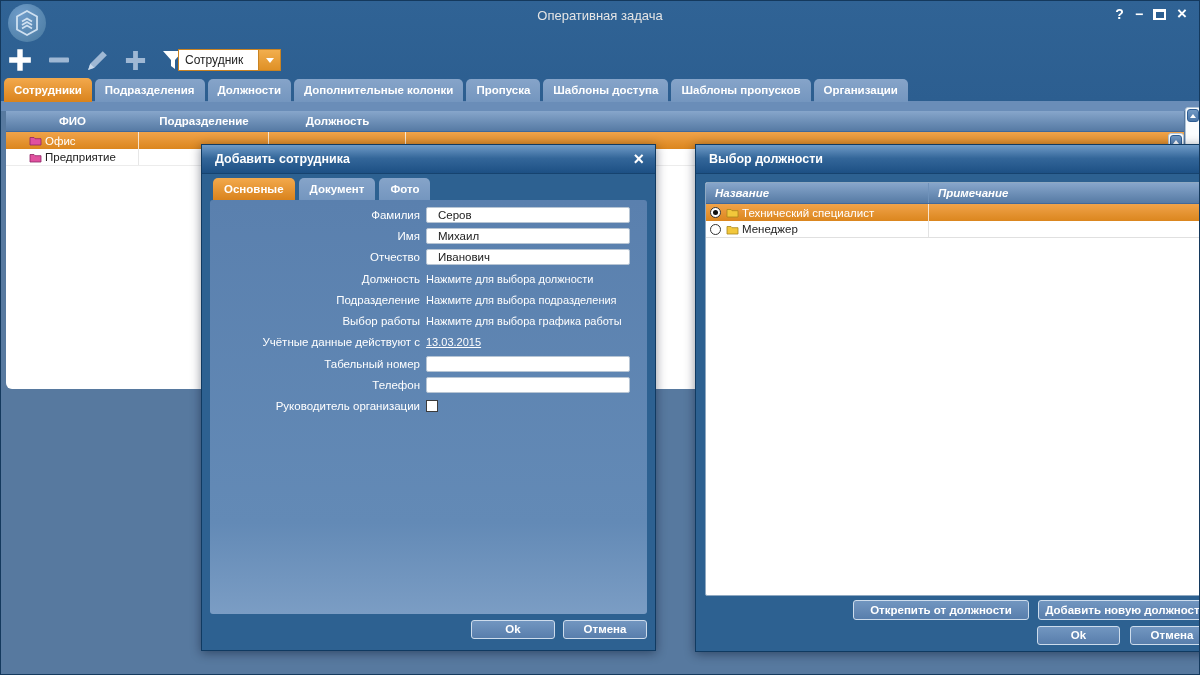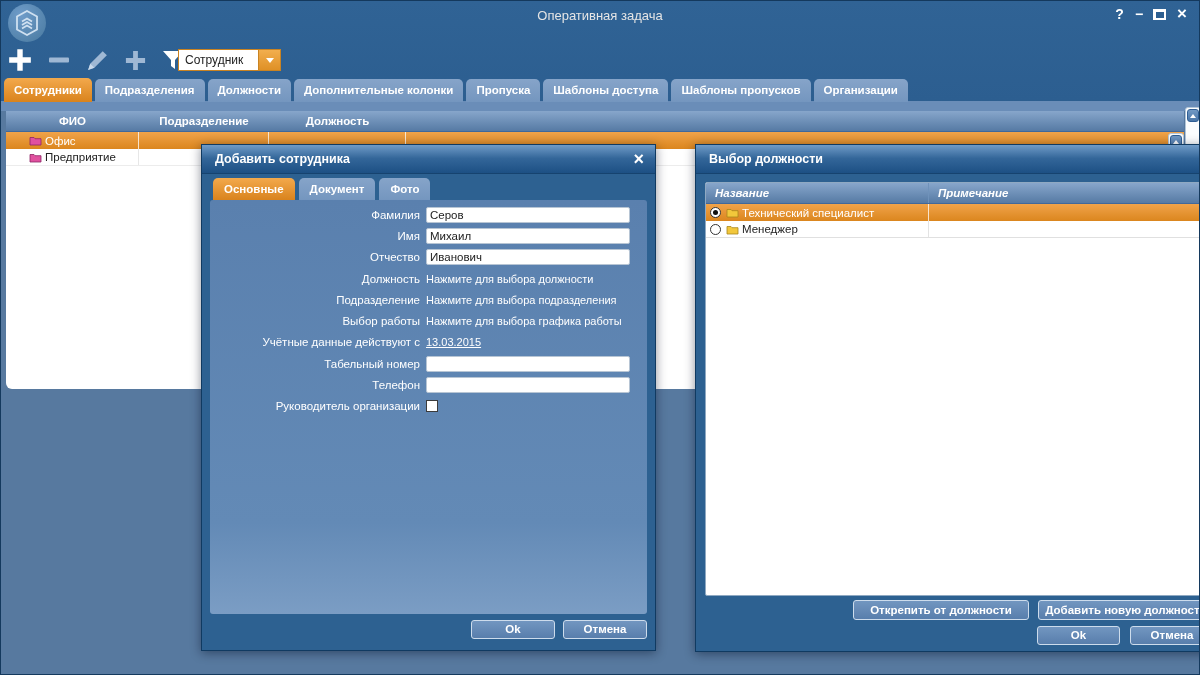--- a/index.html
+++ b/index.html
@@ -74,21 +74,21 @@
   .d1-tab { height:22px; line-height:22px; padding:0 11px; font-size:11.5px; font-weight:bold; color:#fff;
     background:linear-gradient(180deg,#86a4c9,#7496bf); border-radius:5px 5px 0 0; cursor:default; }
   .d1-tab.active { background:linear-gradient(180deg,#f3a94c,#d9831d); }
   .d1-panel { position:absolute; left:8px; right:8px; top:55px; height:414px; border-radius:3px;
     background:linear-gradient(180deg,#5a80ae 0%,#638ab6 78%,#7b9dc4 100%); padding-top:4px; }
   .frow { display:flex; align-items:center; height:21.3px; }
   .flabel { width:216px; text-align:right; padding-right:6px; color:#fff; font-size:11.5px; white-space:nowrap; }
   .ftext  { color:#fff; font-size:11px; cursor:default; }
   .ftext.u { text-decoration:underline; }
   .finput { width:204px; height:16px; border:1px solid #b7c5d4; border-radius:2px; font-family:"Liberation Sans",sans-serif;
-    font-size:11.5px; padding:0 3px; color:#222; background:#fff; }
+    font-size:11.5px; padding:0 11px; color:#222; background:#fff; }
   .fcheck { width:12px; height:12px; background:#fff; border:1px solid #3b3b3b; }
   .btnrow { position:absolute; display:flex; gap:8px; }
   .d1 .btnrow { right:8px; top:475px; }
   .btn { height:19px; line-height:17px; text-align:center; font-size:11.5px; font-weight:bold; color:#fff; cursor:default;
     background:linear-gradient(180deg,#7296c0,#587eac); border:1px solid #cddcec; border-radius:3px; }
   .btn.w84 { width:84px; } .btn.w176 { width:176px; height:20px; line-height:18px; } .btn.w83 { width:83px; }
   
   .d2 { left:694px; top:143px; width:532px; height:508px; }
   .d2-list { position:absolute; left:9px; right:9px; top:37px; height:414px; background:#fff;
     border:1px solid #8fa9c2; border-radius:2px; overflow:hidden; }

